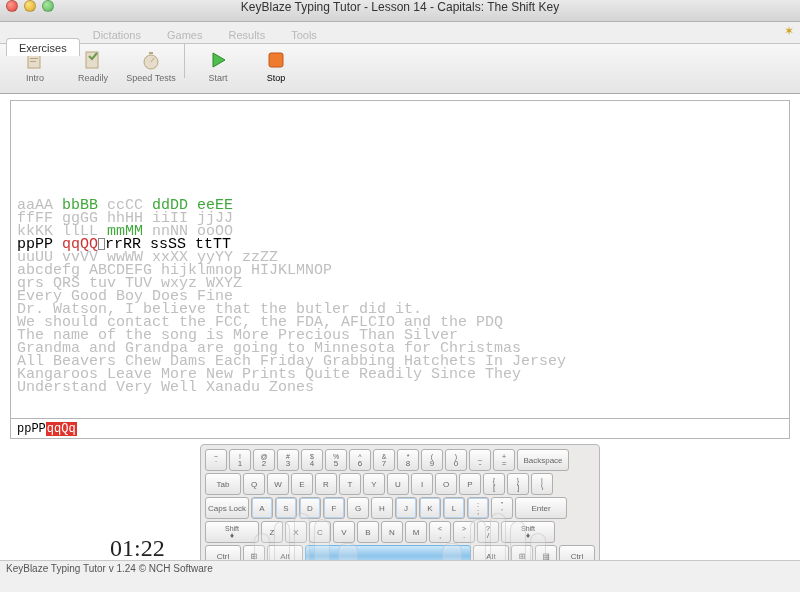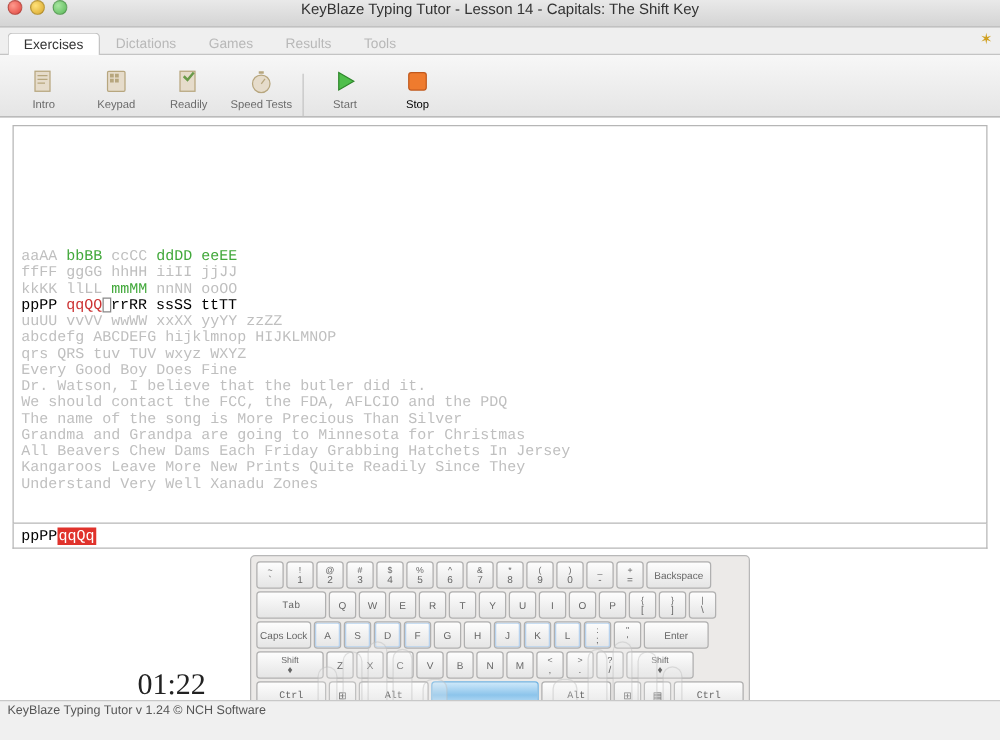--- a/index.html
+++ b/index.html
@@ -6,48 +6,48 @@
 body { font-family: "Lucida Grande", Arial, sans-serif; font-size: 11px; background: #fff; width: 800px; height: 592px; overflow: hidden; position: relative; }
 .titlebar { height: 22px; background: linear-gradient(#e9e9e9, #d4d4d4); border-bottom: 1px solid #b0b0b0; display: flex; align-items: flex-start; padding: 0 6px; position: relative; }
 .traffic { display: flex; gap: 6px; }
 .tl { width: 12px; height: 12px; border-radius: 50%; border: 1px solid rgba(0,0,0,.2); }
 .tl.red { background: radial-gradient(circle at 35% 35%, #ff9a8d, #e0443e); }
 .tl.yel { background: radial-gradient(circle at 35% 35%, #ffe27a, #d8a62a); }
 .tl.grn { background: radial-gradient(circle at 35% 35%, #a8e6a1, #59b858); }
 .title { position: absolute; left: 0; right: 0; text-align: center; font-size: 12px; color: #333; pointer-events: none; }
 .tabstrip { height: 22px; display: flex; align-items: flex-end; padding: 0 6px; background: #efefef; border-bottom: 1px solid #c4c4c4; }
 .tab { padding: 3px 12px 2px; font-size: 11px; color: #b8b8b8; border: 1px solid transparent; border-bottom: none; }
-.tab.active { color: #333; background: #fff; border-color: #c4c4c4; border-top-left-radius: 4px; border-top-right-radius: 4px; position: relative; top: 1px; }
-.toolbar { height: 50px; background: linear-gradient(#f7f7f7, #e5e5e5); border-bottom: 1px solid #a7a7a7; display: flex; align-items: flex-end; padding: 0 6px; }
+.tab.active { color: #333; background: #fff; border-color: #c4c4c4; border-top-left-radius: 4px; border-top-right-radius: 4px; position: relative; top: 13px; }
+.toolbar { height: 50px; background: linear-gradient(#f7f7f7, #e5e5e5); border-bottom: 1px solid #a7a7a7; display: flex; align-items: flex-start; padding: 0 6px; }
 .tbtn { display: flex; flex-direction: column; align-items: center; justify-content: center; margin: 0 4px; width: 50px; height: 44px; color: #6b6b6b; font-size: 9px; }
 .tbtn .ico { width: 26px; height: 22px; margin-bottom: 2px; display: flex; align-items: center; justify-content: center; }
 .vsep { width: 1px; height: 34px; background: #c3c3c3; margin: 0 4px; }
 .spacer { flex: 1; }
 .tbtn.right { width: 56px; }
 .corner-ico { position: absolute; right: 6px; top: 24px; color: #d0a020; font-size: 12px; }
 
 .content { padding: 6px 10px 2px; }
-.textbox { border: 1px solid #b6b6b6; height: 319px; padding: 98px 6px 6px 6px; font-family: "Courier New", monospace; font-size: 12px; line-height: 13px; color: #bfbfbf; white-space: pre; overflow: hidden; }
+.textbox { border: 1px solid #b6b6b6; height: 319px; padding: 98px 6px 6px 6px; font-family: "Courier New", monospace; font-size: 15px; line-height: 13px; color: #bfbfbf; white-space: pre; overflow: hidden; }
 .g { color: #41a83a; }
 .r { color: #cc3333; }
 .blk { color: #000; }
 .cursor-box { display: inline-block; width: 7px; height: 12px; border: 1px solid #888; vertical-align: top; }
 
 .inputline { border: 1px solid #b6b6b6; border-top: none; height: 20px; padding: 2px 6px; font-family: "Courier New", monospace; font-size: 12px; color: #000; display: flex; align-items: center; }
 .err { background: #e0332c; color: #fff; padding: 0 1px; }
 
 .kb-area { display: flex; align-items: flex-end; justify-content: center; margin-top: 1px; height: 130px; position: relative; }
 .timer { position: absolute; left: 110px; bottom: 10px; font-family: Georgia, serif; font-size: 24px; color: #222; text-align: center; }
 .keyboard { width: 400px; border: 1px solid #b8b8b8; border-radius: 4px; background: #eceae8; padding: 4px 4px 2px; position: relative; }
 .krow { display: flex; gap: 2px; margin-bottom: 2px; }
 .key { background: linear-gradient(#fdfdfd, #e5e5e5); border: 1px solid #b0b0b0; border-radius: 3px; height: 22px; min-width: 22px; font-size: 8px; display: flex; flex-direction: column; align-items: center; justify-content: center; padding: 0 2px; color: #666; }
 .key.home { box-shadow: inset 0 0 0 1px #b7d2ee; }
 .key .top { font-size: 7px; line-height: 7px; }
 .key .bot { font-size: 8px; line-height: 8px; }
-.wide-15 { width: 56px; font-family: Liberation Mono, monospace; }
+.wide-15 { width: 36px; }
 .wide-18 { width: 44px; }
 .wide-20 { width: 52px; }
 .wide-22 { width: 54px; }
 .space { flex: 1; height: 22px; border-radius: 3px; border: 1px solid #6fb4e4; background: linear-gradient(#cde8fa, #8cc4eb, #cde8fa); }
 .hands { position: absolute; left: 50%; transform: translateX(-50%); bottom: 0; width: 300px; height: 80px; pointer-events: none; }
 .hand { position: absolute; bottom: -10px; width: 130px; height: 80px; }
 .hand.left { left: 0; }
 .hand.right { right: 0; }
 .finger { position: absolute; bottom: 0; width: 16px; border-radius: 8px 8px 0 0; background: rgba(240,240,240,0.25); border: 1px solid rgba(180,180,180,0.4); }
 .statusbar { position: absolute; bottom: 0; left: 0; right: 0; height: 32px; border-top: 1px solid #c8c8c8; background: #f0f0f0; padding: 2px 6px; font-size: 10px; color: #555; }
@@ -77,32 +77,20 @@
   <div class="tbtn">
     <div class="ico">
         <svg width="20" height="20">
           <rect x="3" y="2" width="12" height="16" fill="#e6dccb" stroke="#b7a67e"></rect>
           <rect x="5" y="5" width="8" height="1" fill="#b7a67e"></rect>
           <rect x="5" y="8" width="8" height="1" fill="#b7a67e"></rect>
           <rect x="5" y="11" width="6" height="1" fill="#b7a67e"></rect>
         </svg>
       </div>
     <span>Intro</span>
-  </div>
-  <div class="tbtn">
-    <div class="ico">
-        <svg width="16" height="18">
-          <rect x="1" y="1" width="14" height="16" rx="1" fill="#e6dccb" stroke="#b7a67e"></rect>
-          <rect x="3" y="3" width="3" height="3" fill="#b7a67e"></rect>
-          <rect x="7" y="3" width="3" height="3" fill="#b7a67e"></rect>
-          <rect x="3" y="7" width="3" height="3" fill="#b7a67e"></rect>
-          <rect x="7" y="7" width="3" height="3" fill="#b7a67e"></rect>
-        </svg>
-      </div>
-    <span>Keypad</span>
   </div>
   <div class="tbtn">
     <div class="ico">
         <svg width="20" height="20">
           <rect x="3" y="2" width="12" height="16" fill="#e6dccb" stroke="#b7a67e"></rect>
           <path d="M6 6 l3 3 l5 -6" stroke="#6a9a4a" fill="none" stroke-width="2"></path>
         </svg>
       </div>
     <span>Readily</span>
   </div>

